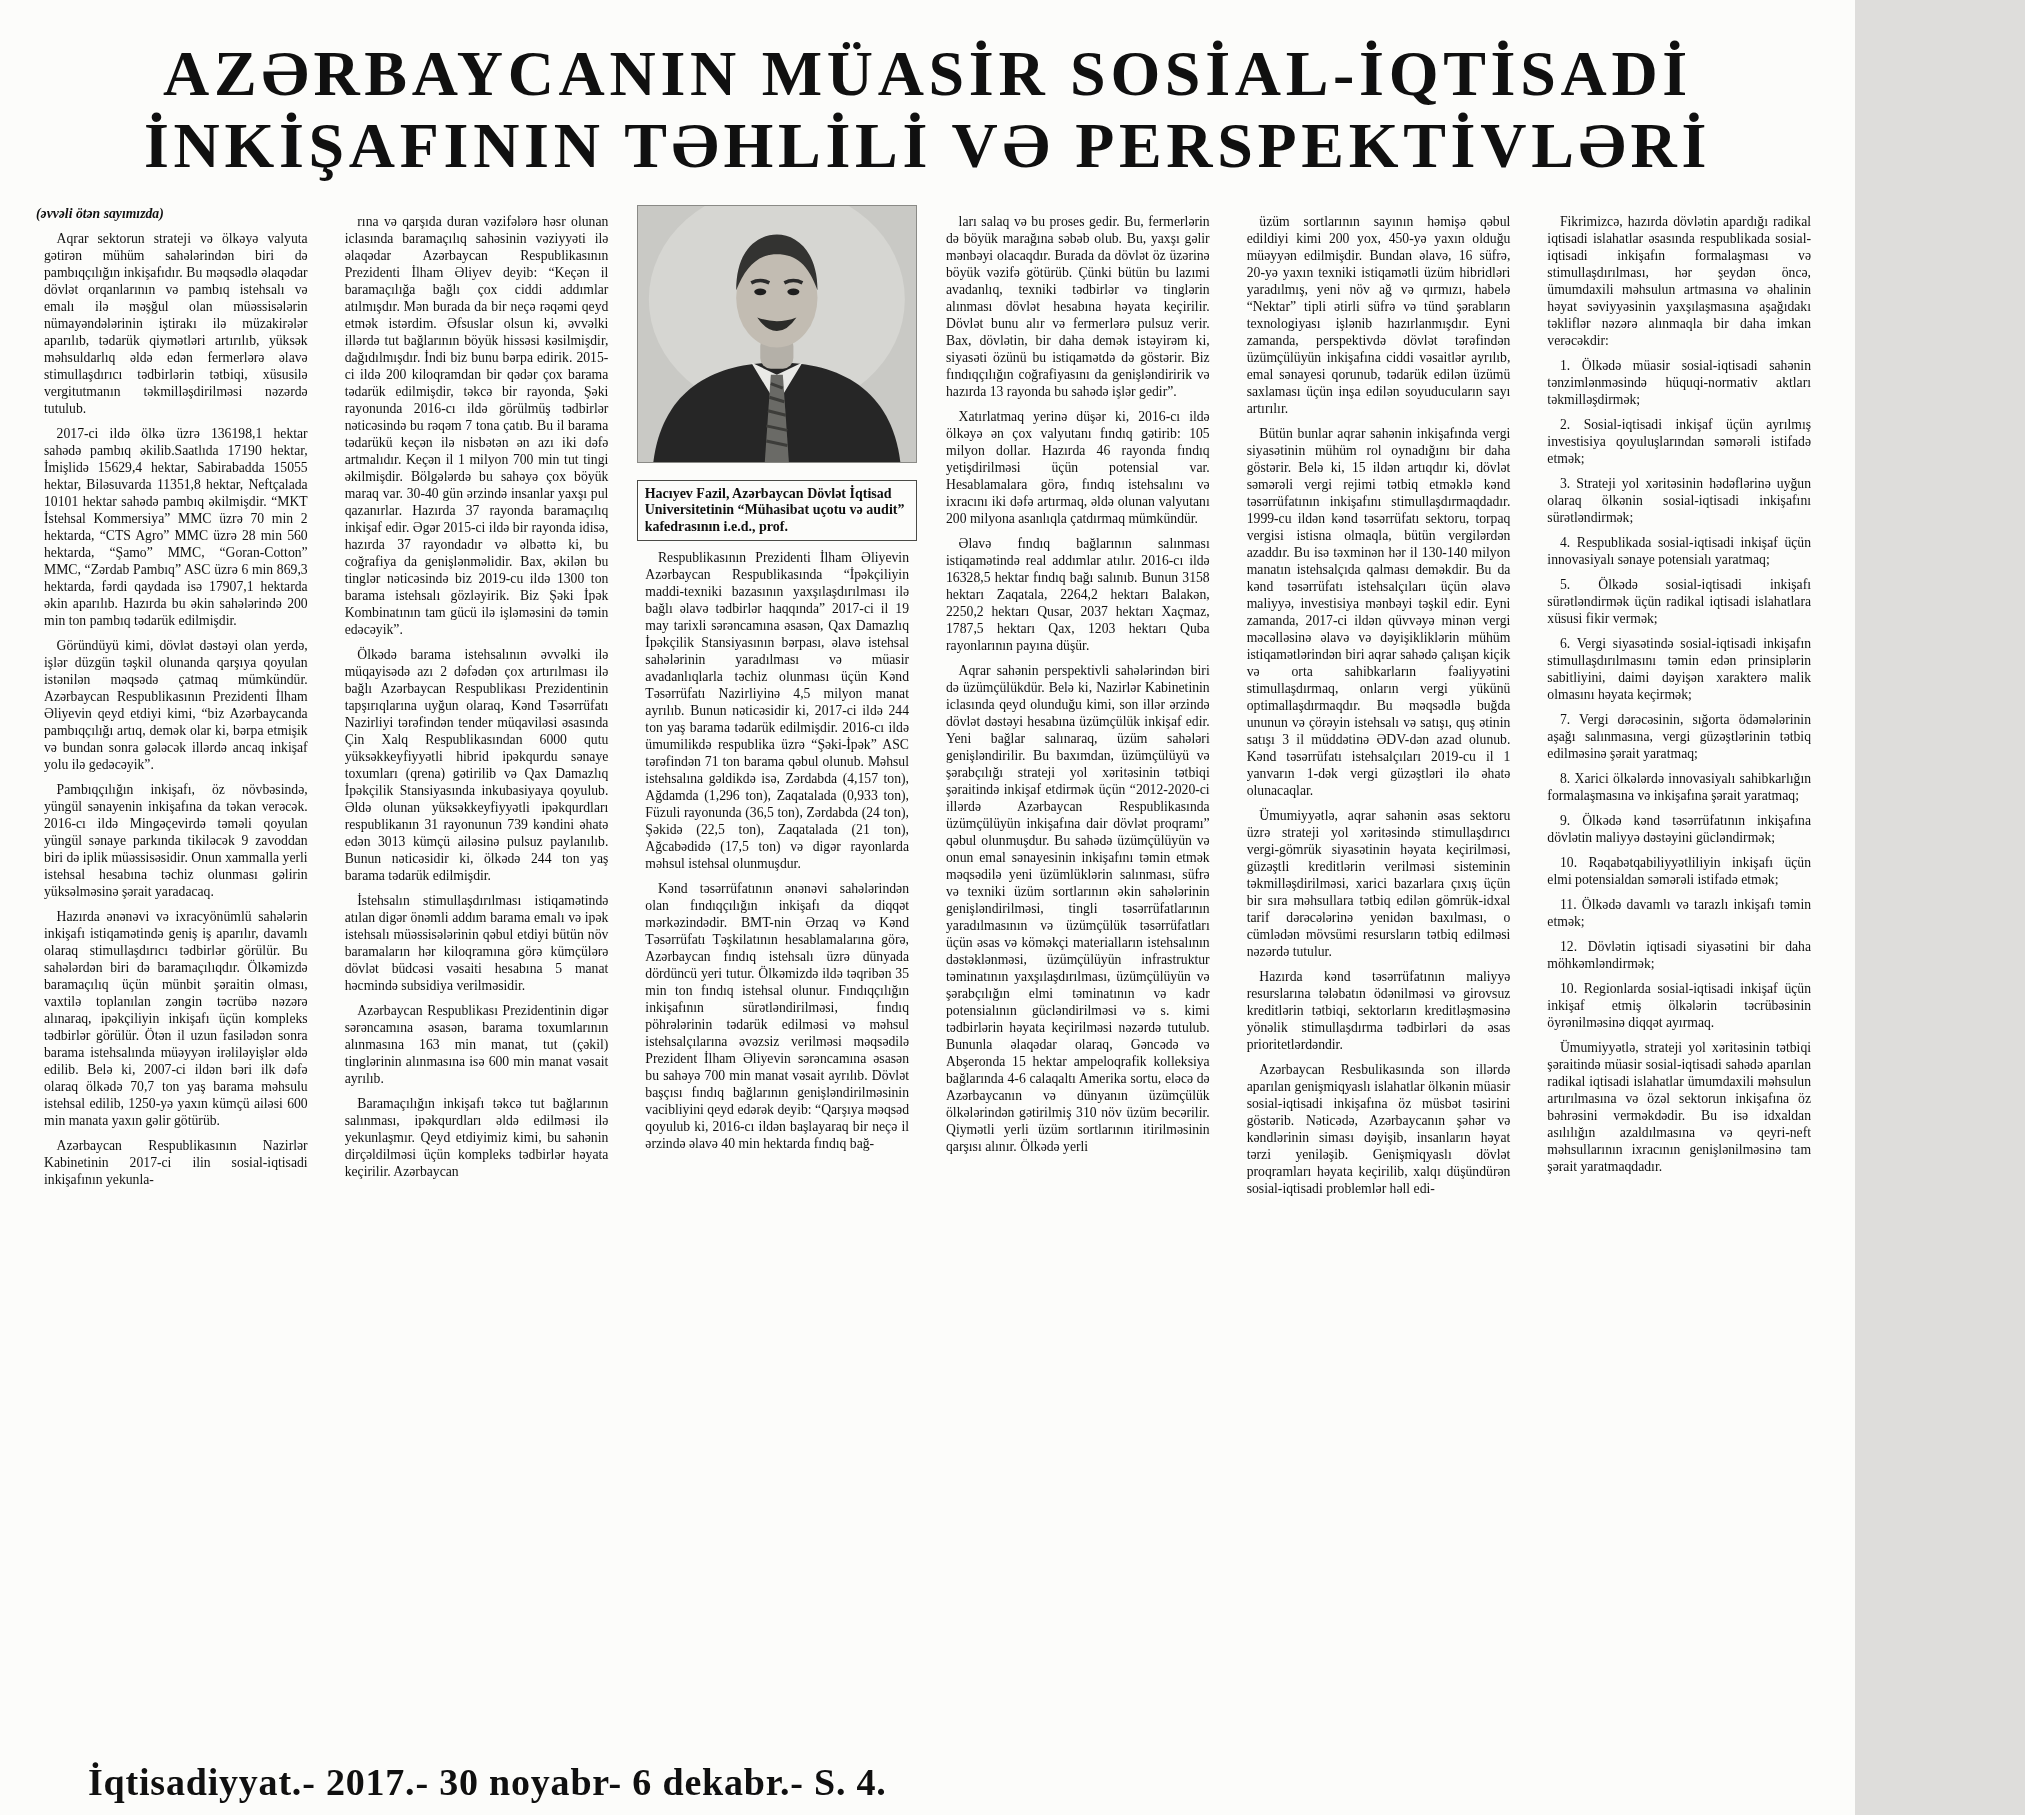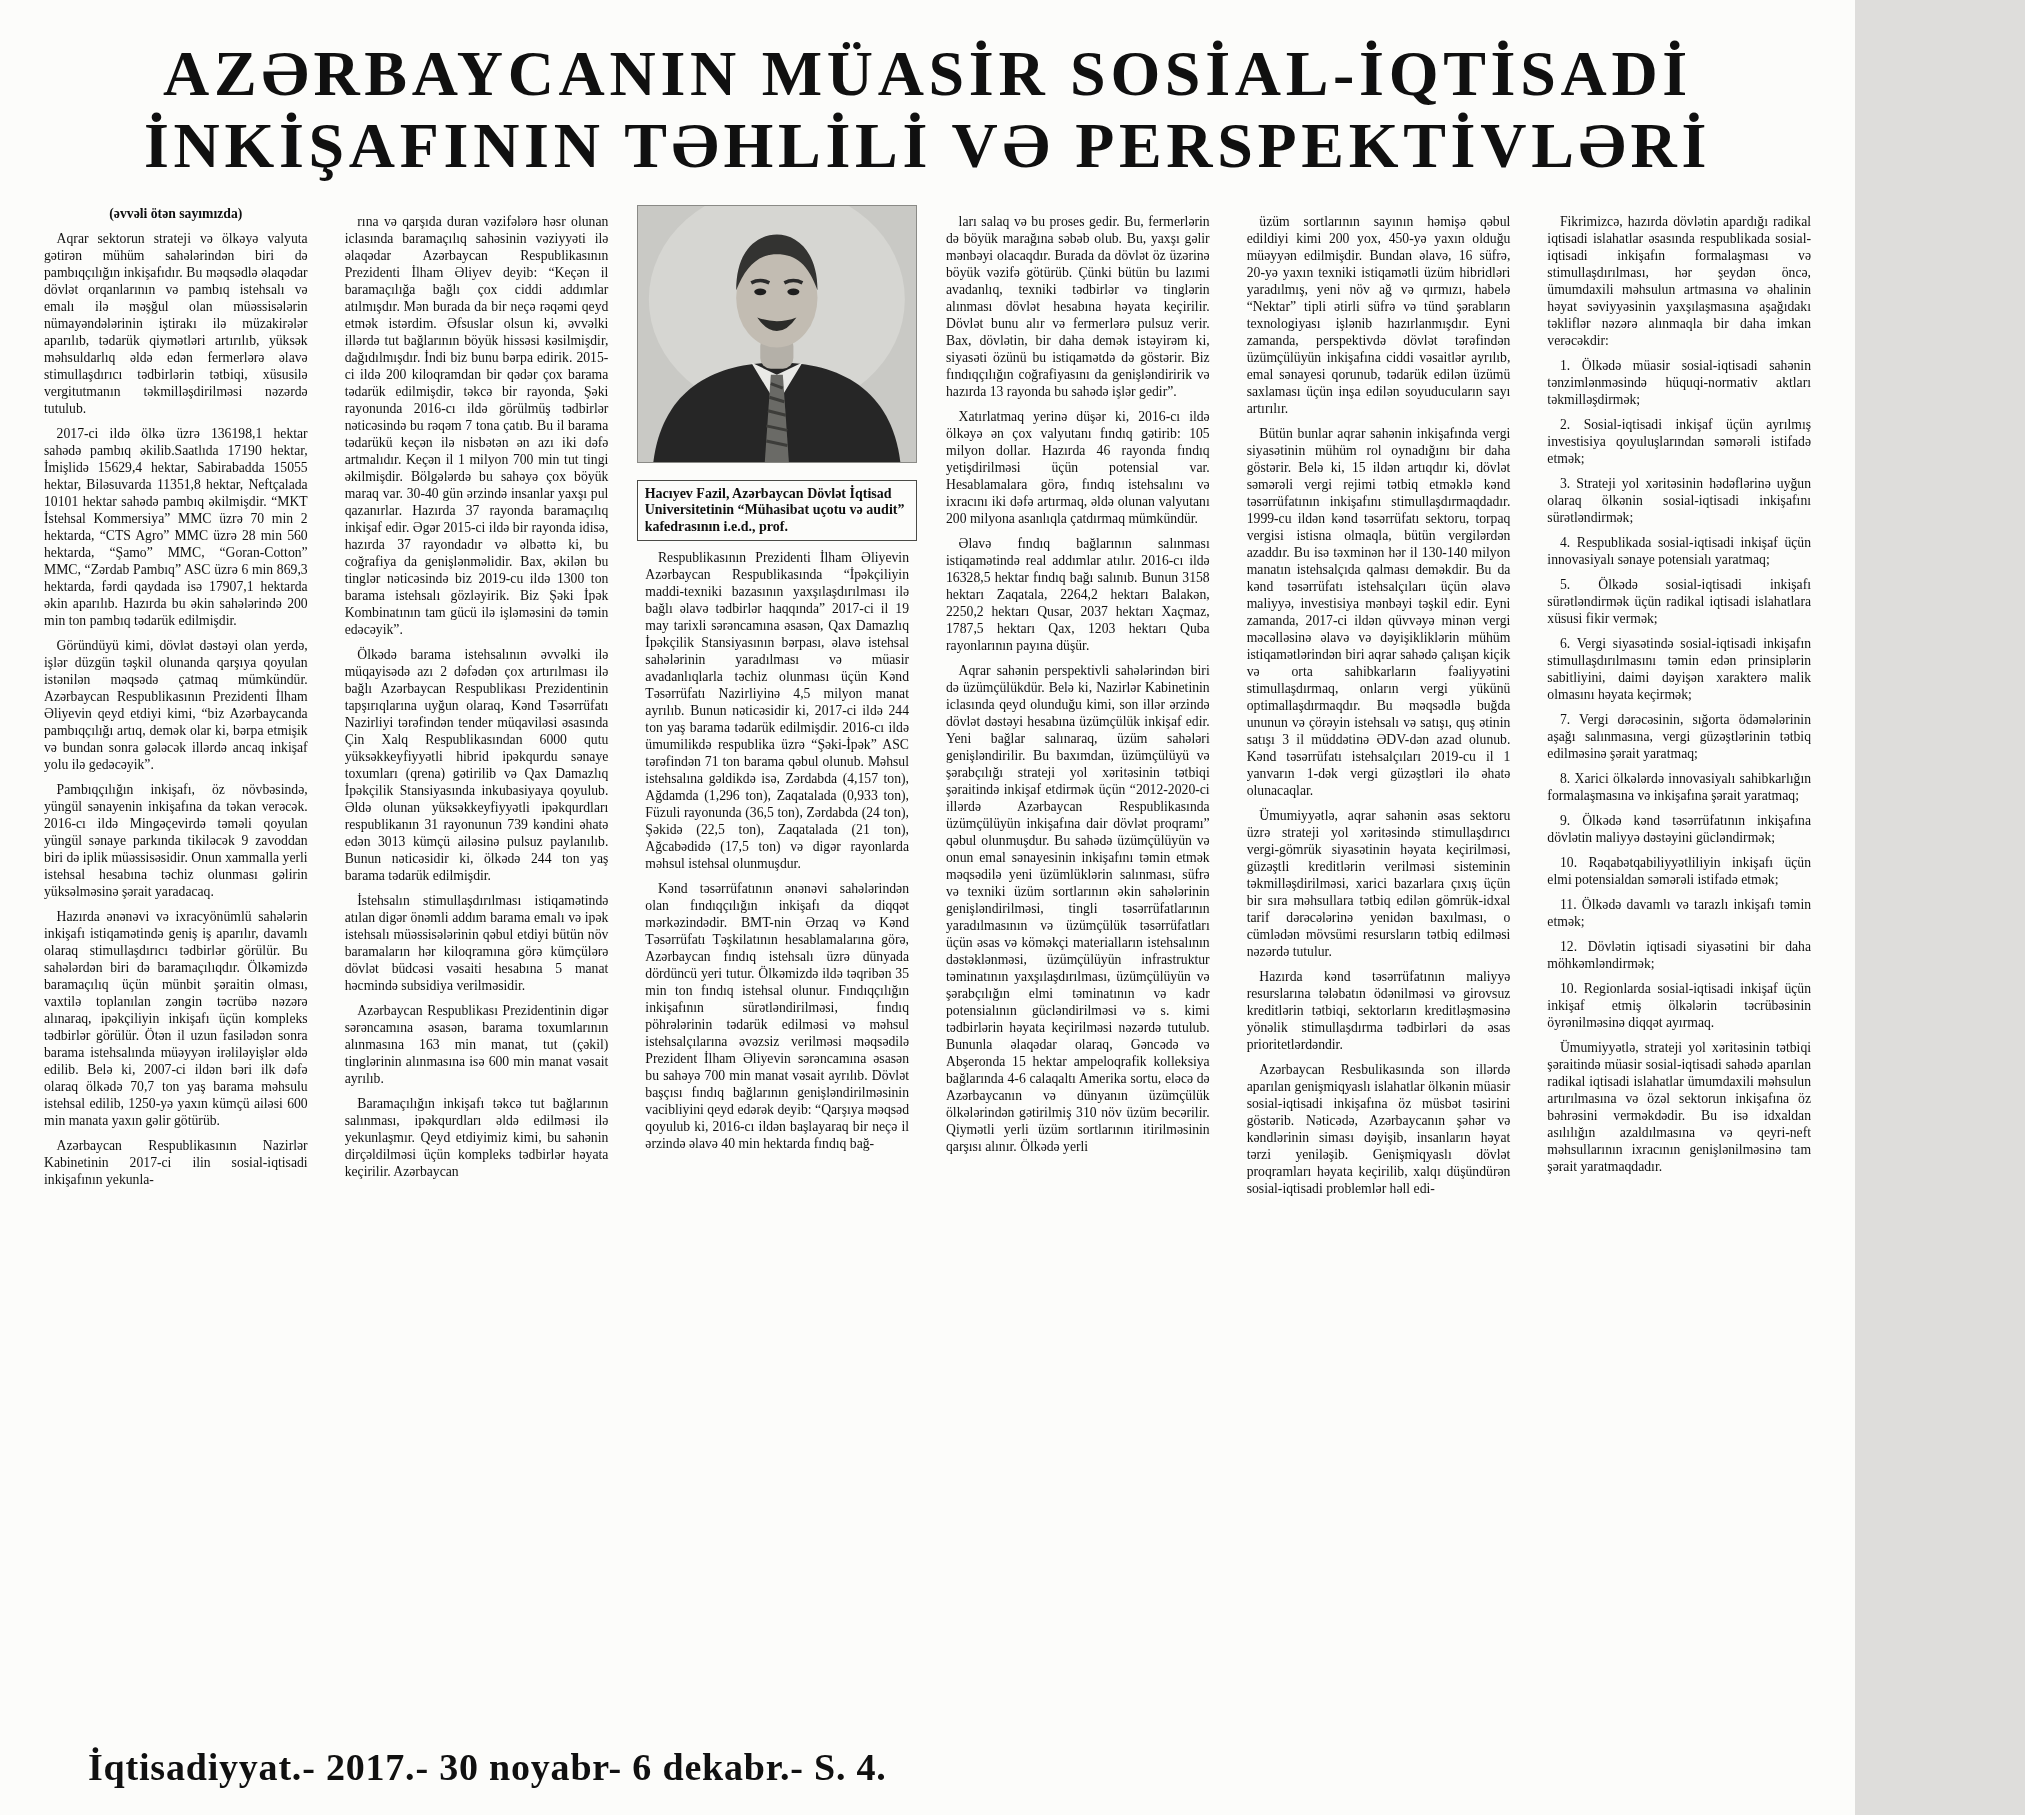--- a/index.html
+++ b/index.html
@@ -7,26 +7,26 @@
     width:1855px;height:1816px;box-sizing:border-box;position:relative;
     background:#fcfcfa;color:#101010;
     font-family:"Liberation Serif","DejaVu Serif",serif;
     padding:27px 36px 0;overflow:hidden;
   }
   .title{margin:11px 0 23.5px;text-align:center;font-weight:bold;font-size:64px;line-height:1.12;letter-spacing:4.7px;}
   .title-line{display:block;white-space:nowrap;}
   .columns{display:flex;gap:21px;height:1547px;overflow:hidden;text-align:justify;}
   .col{flex:1 1 0;font-size:13.7px;line-height:17px;overflow:hidden;}
   .para{margin:8px;text-indent:12.6px;}
-  .kicker{margin:0 0 2.4px;text-align:center;font-weight:bold;text-indent:0;}
+  .kicker{margin:0 0 2.4px;text-align:left;font-weight:bold;text-indent:0;font-style:italic;}
   .photo-block{margin:0 0 6.3px;}
   .photo{border:0.8px solid #8a8a86;height:256px;overflow:hidden;background:#cfcfcb;}
   .photo svg{display:block;width:100%;height:100%;}
   .caption{font-weight:bold;text-align:left;border:0.8px solid #4a4a46;padding:4.7px 6.3px;margin-top:17px;font-size:14px;line-height:16.5px;text-indent:0;}
-  .source-line{position:absolute;left:88px;bottom:27px;font-weight:bold;font-size:38px;letter-spacing:0.8px;}
+  .source-line{position:absolute;left:88px;bottom:12px;font-weight:bold;font-size:38px;letter-spacing:0.8px;}
 </style>
 </head>
 <body>
 
 <div class="page">
 
   <header class="masthead">
     <h1 class="title">
       <span class="title-line">AZƏRBAYCANIN MÜASİR SOSİAL-İQTİSADİ</span>
       <span class="title-line">İNKİŞAFININ TƏHLİLİ VƏ PERSPEKTİVLƏRİ</span>

